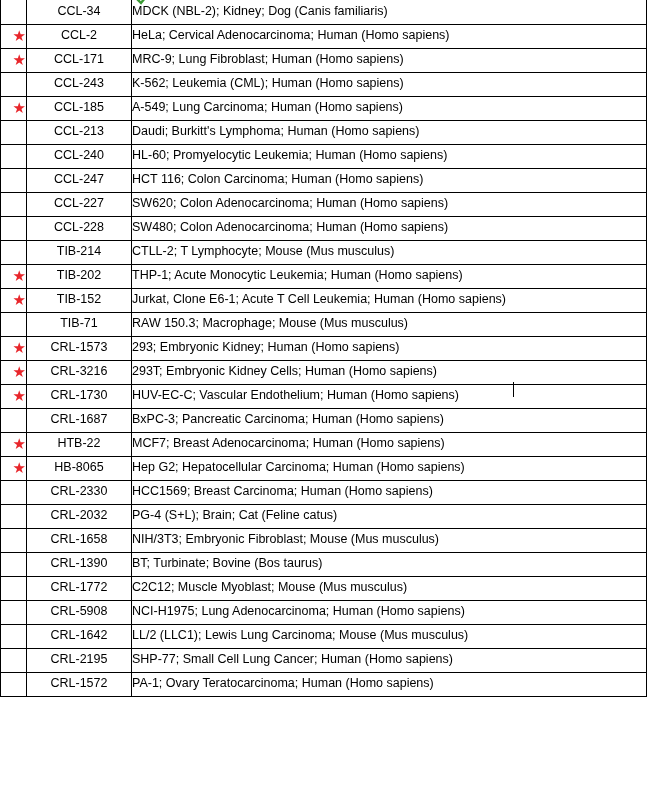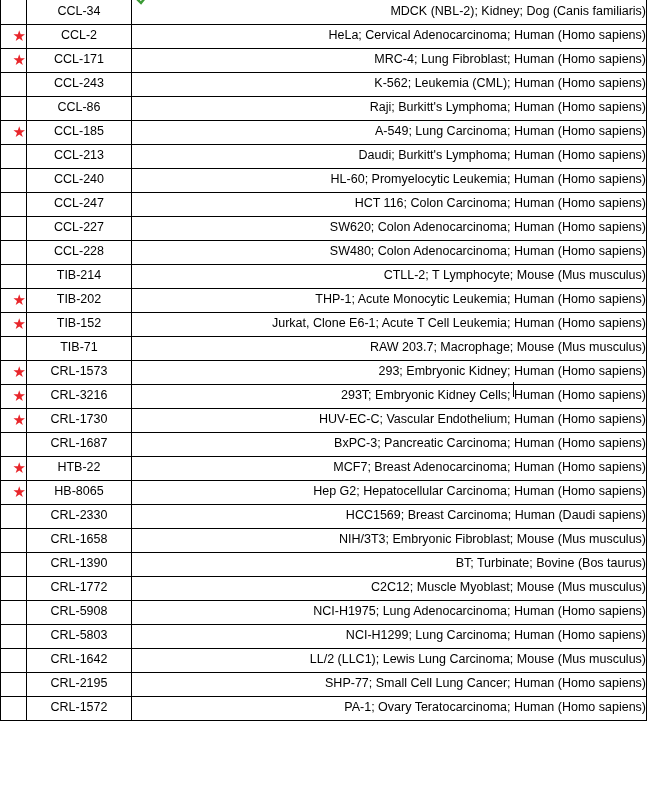--- a/index.html
+++ b/index.html
@@ -45,21 +45,21 @@
     padding-right: 3px;
     position: relative;
   }
   td.col-code {
     width: 105px;
     text-align: center;
     white-space: nowrap;
     border-left: 1px solid #000000;
   }
   td.col-desc {
-    text-align: right;
+    text-align: left;
     white-space: nowrap;
     overflow: hidden;
     border-right: 1px solid #000000;
   }
   .star {
     color: #e8262b;
     font-size: 15px;
     line-height: 1;
     display: inline-block;
   }
@@ -107,33 +107,28 @@
           <td class="col-desc">MDCK (NBL-2); Kidney; Dog (Canis familiaris)</td>
         </tr>
         <tr>
           <td class="col-star"><span class="star">★</span></td>
           <td class="col-code">CCL-2</td>
           <td class="col-desc">HeLa; Cervical Adenocarcinoma; Human (Homo sapiens)</td>
         </tr>
         <tr>
           <td class="col-star"><span class="star">★</span></td>
           <td class="col-code">CCL-171</td>
-          <td class="col-desc">MRC-4; Lung Fibroblast; Human (Homo sapiens)</td>
+          <td class="col-desc">MRC-9; Lung Fibroblast; Human (Homo sapiens)</td>
         </tr>
         <tr>
           <td class="col-star"><span class="star hidden">★</span></td>
           <td class="col-code">CCL-243</td>
           <td class="col-desc">K-562; Leukemia (CML); Human (Homo sapiens)</td>
         </tr>
         <tr>
-          <td class="col-star"><span class="star hidden">★</span></td>
-          <td class="col-code">CCL-86</td>
-          <td class="col-desc">Raji; Burkitt's Lymphoma; Human (Homo sapiens)</td>
-        </tr>
-        <tr>
           <td class="col-star"><span class="star">★</span></td>
           <td class="col-code">CCL-185</td>
           <td class="col-desc">A-549; Lung Carcinoma; Human (Homo sapiens)</td>
         </tr>
         <tr>
           <td class="col-star"><span class="star hidden">★</span></td>
           <td class="col-code">CCL-213</td>
           <td class="col-desc">Daudi; Burkitt's Lymphoma; Human (Homo sapiens)</td>
         </tr>
         <tr>
@@ -167,21 +162,21 @@
           <td class="col-desc">THP-1; Acute Monocytic Leukemia; Human (Homo sapiens)</td>
         </tr>
         <tr>
           <td class="col-star"><span class="star">★</span></td>
           <td class="col-code">TIB-152</td>
           <td class="col-desc">Jurkat, Clone E6-1; Acute T Cell Leukemia; Human (Homo sapiens)</td>
         </tr>
         <tr>
           <td class="col-star"><span class="star hidden">★</span></td>
           <td class="col-code">TIB-71</td>
-          <td class="col-desc">RAW 203.7; Macrophage; Mouse (Mus musculus)</td>
+          <td class="col-desc">RAW 150.3; Macrophage; Mouse (Mus musculus)</td>
         </tr>
         <tr>
           <td class="col-star"><span class="star">★</span></td>
           <td class="col-code">CRL-1573</td>
           <td class="col-desc">293; Embryonic Kidney; Human (Homo sapiens)</td>
         </tr>
         <tr>
           <td class="col-star"><span class="star">★</span></td>
           <td class="col-code">CRL-3216</td>
           <td class="col-desc">293T; Embryonic Kidney Cells; Human (Homo sapiens)</td>
@@ -202,21 +197,26 @@
           <td class="col-desc">MCF7; Breast Adenocarcinoma; Human (Homo sapiens)</td>
         </tr>
         <tr>
           <td class="col-star"><span class="star">★</span></td>
           <td class="col-code">HB-8065</td>
           <td class="col-desc">Hep G2; Hepatocellular Carcinoma; Human (Homo sapiens)</td>
         </tr>
         <tr>
           <td class="col-star"><span class="star hidden">★</span></td>
           <td class="col-code">CRL-2330</td>
-          <td class="col-desc">HCC1569; Breast Carcinoma; Human (Daudi sapiens)</td>
+          <td class="col-desc">HCC1569; Breast Carcinoma; Human (Homo sapiens)</td>
+        </tr>
+        <tr>
+          <td class="col-star"><span class="star hidden">★</span></td>
+          <td class="col-code">CRL-2032</td>
+          <td class="col-desc">PG-4 (S+L); Brain; Cat (Feline catus)</td>
         </tr>
         <tr>
           <td class="col-star"><span class="star hidden">★</span></td>
           <td class="col-code">CRL-1658</td>
           <td class="col-desc">NIH/3T3; Embryonic Fibroblast; Mouse (Mus musculus)</td>
         </tr>
         <tr>
           <td class="col-star"><span class="star hidden">★</span></td>
           <td class="col-code">CRL-1390</td>
           <td class="col-desc">BT; Turbinate; Bovine (Bos taurus)</td>
@@ -226,25 +226,20 @@
           <td class="col-code">CRL-1772</td>
           <td class="col-desc">C2C12; Muscle Myoblast; Mouse (Mus musculus)</td>
         </tr>
         <tr>
           <td class="col-star"><span class="star hidden">★</span></td>
           <td class="col-code">CRL-5908</td>
           <td class="col-desc">NCI-H1975; Lung Adenocarcinoma; Human (Homo sapiens)</td>
         </tr>
         <tr>
           <td class="col-star"><span class="star hidden">★</span></td>
-          <td class="col-code">CRL-5803</td>
-          <td class="col-desc">NCI-H1299; Lung Carcinoma; Human (Homo sapiens)</td>
-        </tr>
-        <tr>
-          <td class="col-star"><span class="star hidden">★</span></td>
           <td class="col-code">CRL-1642</td>
           <td class="col-desc">LL/2 (LLC1); Lewis Lung Carcinoma; Mouse (Mus musculus)</td>
         </tr>
         <tr>
           <td class="col-star"><span class="star hidden">★</span></td>
           <td class="col-code">CRL-2195</td>
           <td class="col-desc">SHP-77; Small Cell Lung Cancer; Human (Homo sapiens)</td>
         </tr>
         <tr>
           <td class="col-star"><span class="star hidden">★</span></td>

